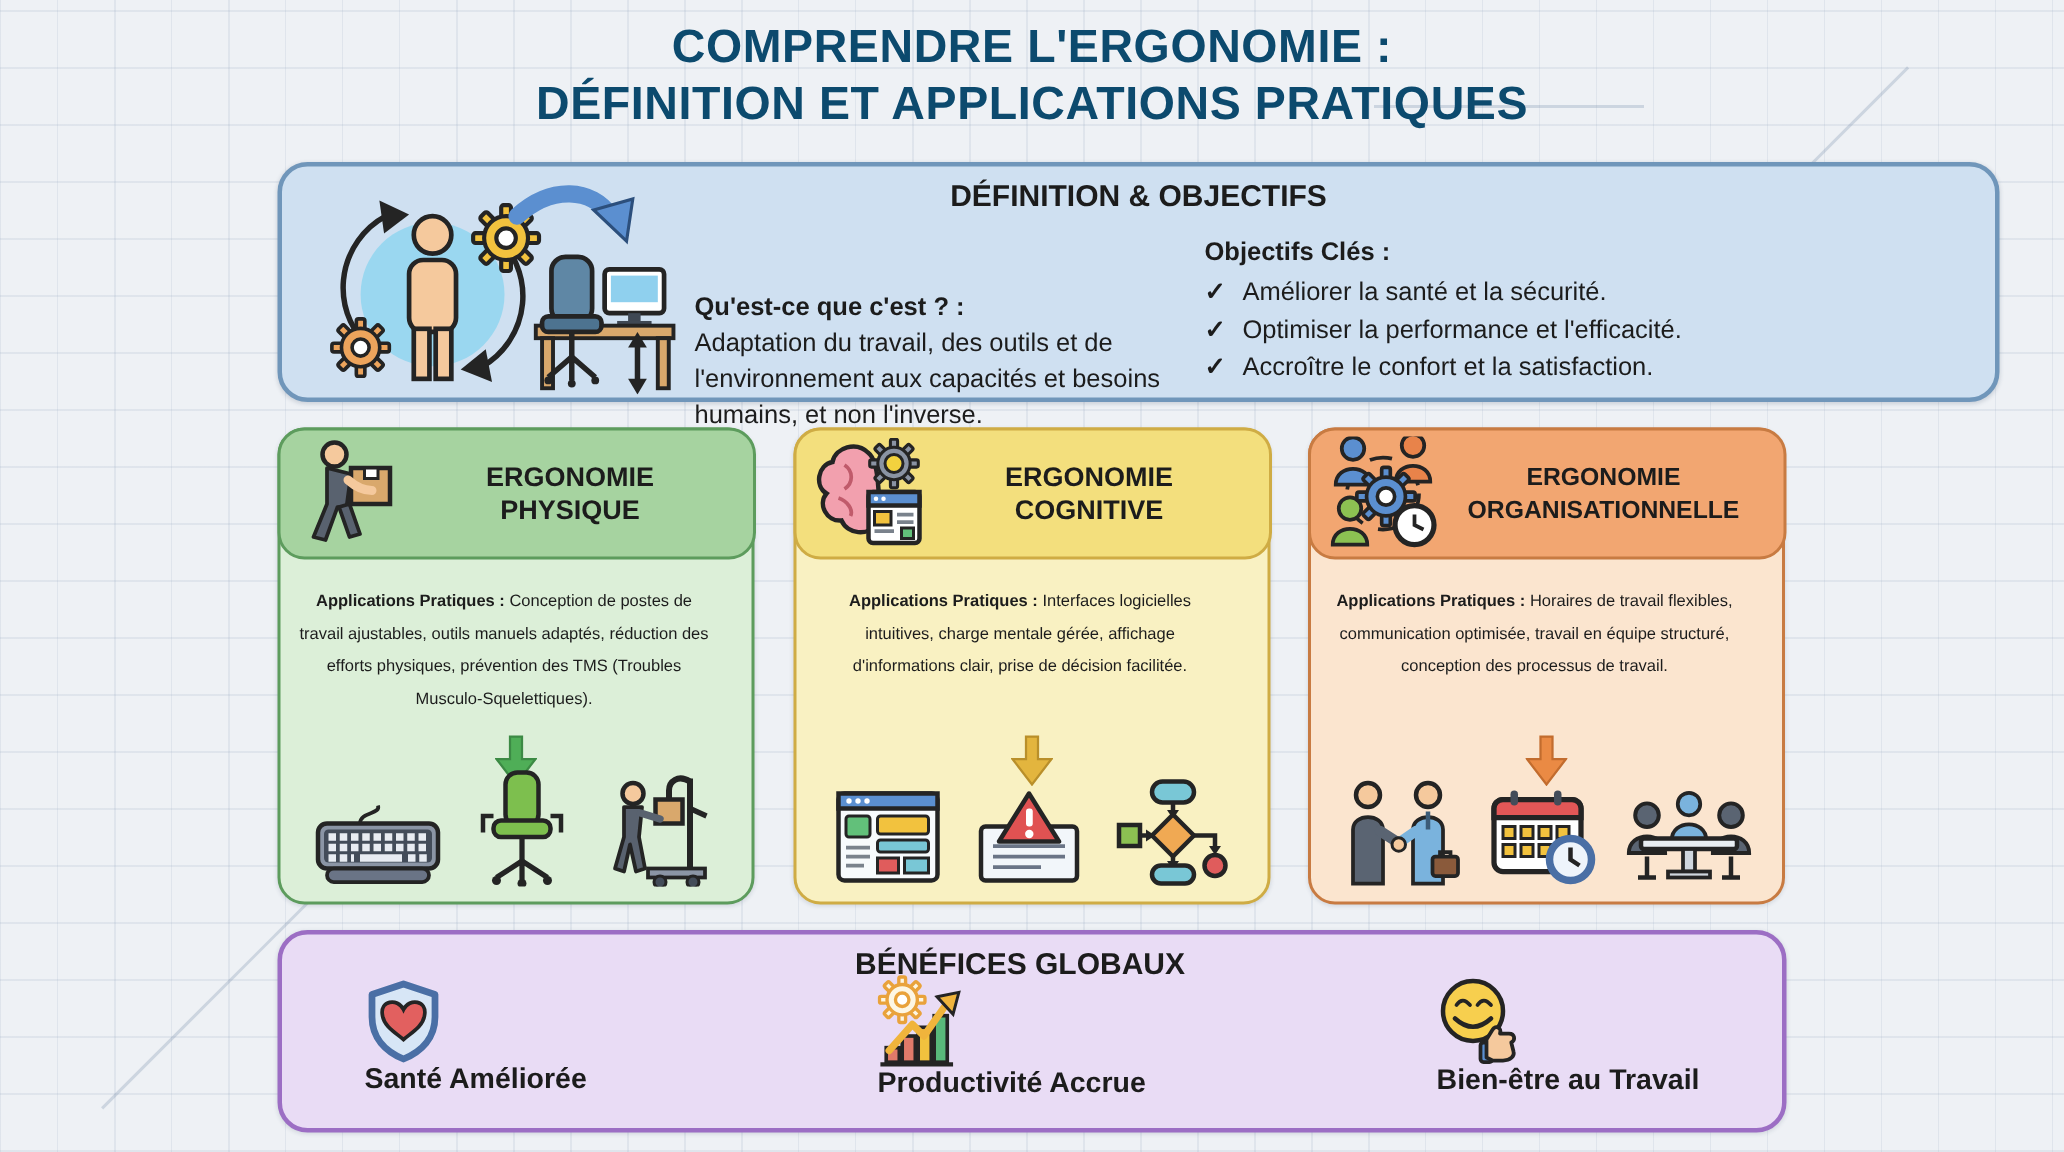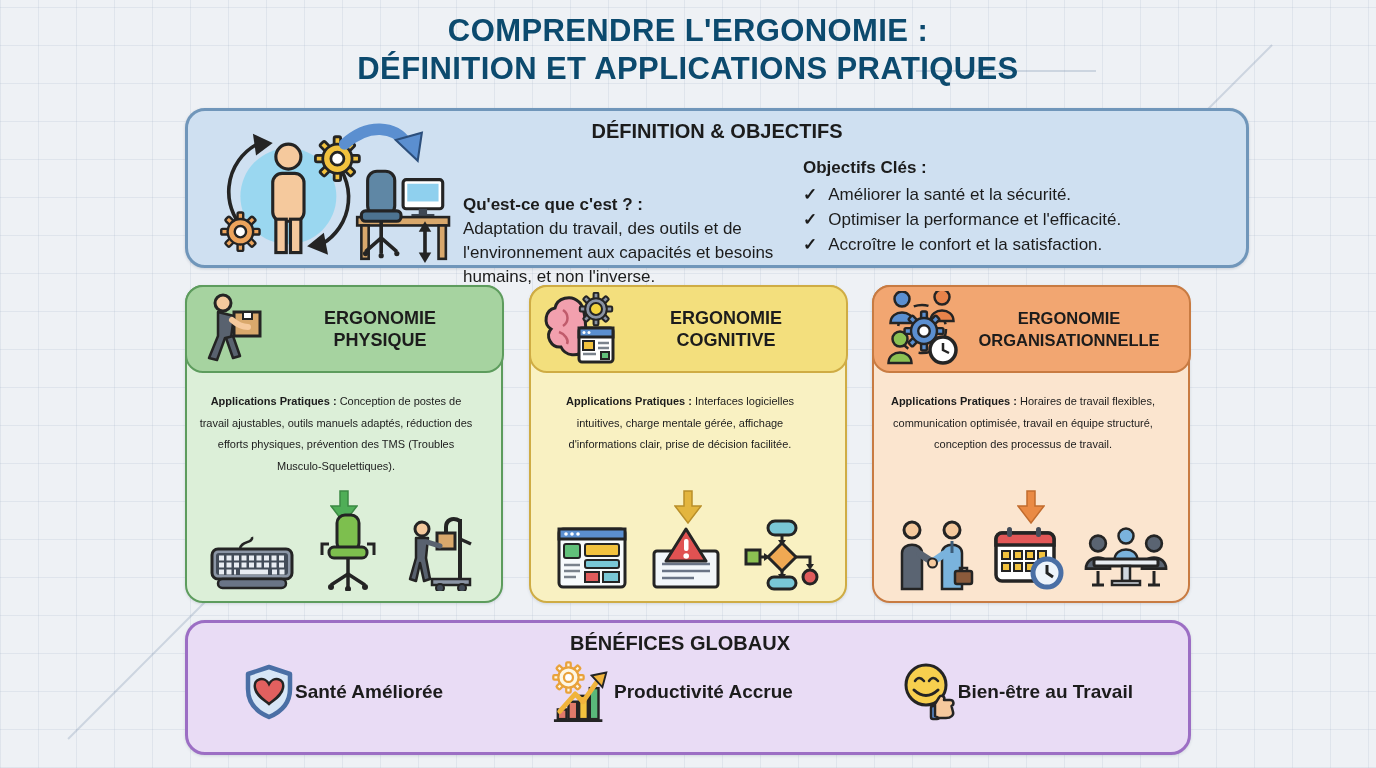--- a/index.html
+++ b/index.html
@@ -11,21 +11,21 @@
       repeating-linear-gradient(90deg, rgba(145,163,188,.16) 0 1px, transparent 1px 38px);}
   .trace{position:absolute;background:rgba(120,140,170,.28);}
   .t1{width:300px;height:2px;top:150px;right:60px;transform:rotate(-45deg);}
   .t2{width:260px;height:2px;bottom:120px;left:30px;transform:rotate(-45deg);}
   .t3{width:180px;height:2px;top:70px;right:280px;}
   .t4{width:6px;height:6px;border-radius:50%;top:195px;right:230px;background:rgba(120,140,170,.35);}
 
   .page-title{position:absolute;top:12px;left:0;right:0;margin:0;text-align:center;
     color:#0c4a6e;font-size:31px;line-height:38px;font-weight:bold;letter-spacing:.4px;}
 
-  .def-box{position:absolute;left:185px;top:108px;width:1064px;height:160px;box-sizing:border-box;
+  .def-box{position:absolute;left:185px;top:108px;width:1148px;height:160px;box-sizing:border-box;
     background:#cfe0f1;border:3px solid #7096ba;border-radius:20px;box-shadow:0 1px 3px rgba(40,60,90,.18);}
   .def-icon{position:absolute;left:14px;top:6px;width:252px;height:146px;}
   .def-title{position:absolute;top:9px;left:0;right:0;text-align:center;font-size:20px;font-weight:bold;}
   .def-what{position:absolute;left:275px;top:44px;width:336px;font-size:17px;line-height:24px;}
   .def-what .h{font-weight:bold;margin-top:38px;}
   .def-obj{position:absolute;left:615px;top:44px;width:384px;font-size:17px;line-height:25px;}
   .def-obj .h{font-weight:bold;margin-bottom:2px;}
   .obj-row{display:flex;gap:11px;}
   .check{font-weight:bold;}
 
@@ -46,21 +46,21 @@
     text-align:center;font-size:11px;line-height:21.5px;}
   .pillar-arrow{position:absolute;top:203px;left:50%;transform:translateX(-50%);}
   .pillar-icons{position:absolute;bottom:10px;left:0;right:0;height:76px;
     display:flex;align-items:flex-end;justify-content:space-evenly;padding:0 4px;}
 
   .benefits{position:absolute;left:185px;top:620px;width:1006px;height:135px;box-sizing:border-box;
     background:#e9dcf5;border:3px solid #9c6ec4;border-radius:20px;box-shadow:0 1px 3px rgba(40,60,90,.15);}
   .benefits-title{position:absolute;top:9px;left:0;right:16px;text-align:center;font-size:20px;font-weight:bold;}
   .benefits-items{position:absolute;top:38px;left:55px;right:55px;height:62px;
     display:flex;justify-content:space-between;align-items:center;}
-  .benefit{display:flex;align-items:center;font-weight:bold;font-size:19px;}
+  .benefit{display:flex;align-items:flex-start;font-weight:bold;font-size:19px;flex-direction:column;}
   .benefits-footer{position:absolute;bottom:9px;left:0;right:0;text-align:center;font-size:17.5px;}
 </style>
 </head>
 <body>
 
 <div class="page">
   <div class="grid-bg"></div>
   <div class="trace t1"></div>
   <div class="trace t2"></div>
   <div class="trace t3"></div>

